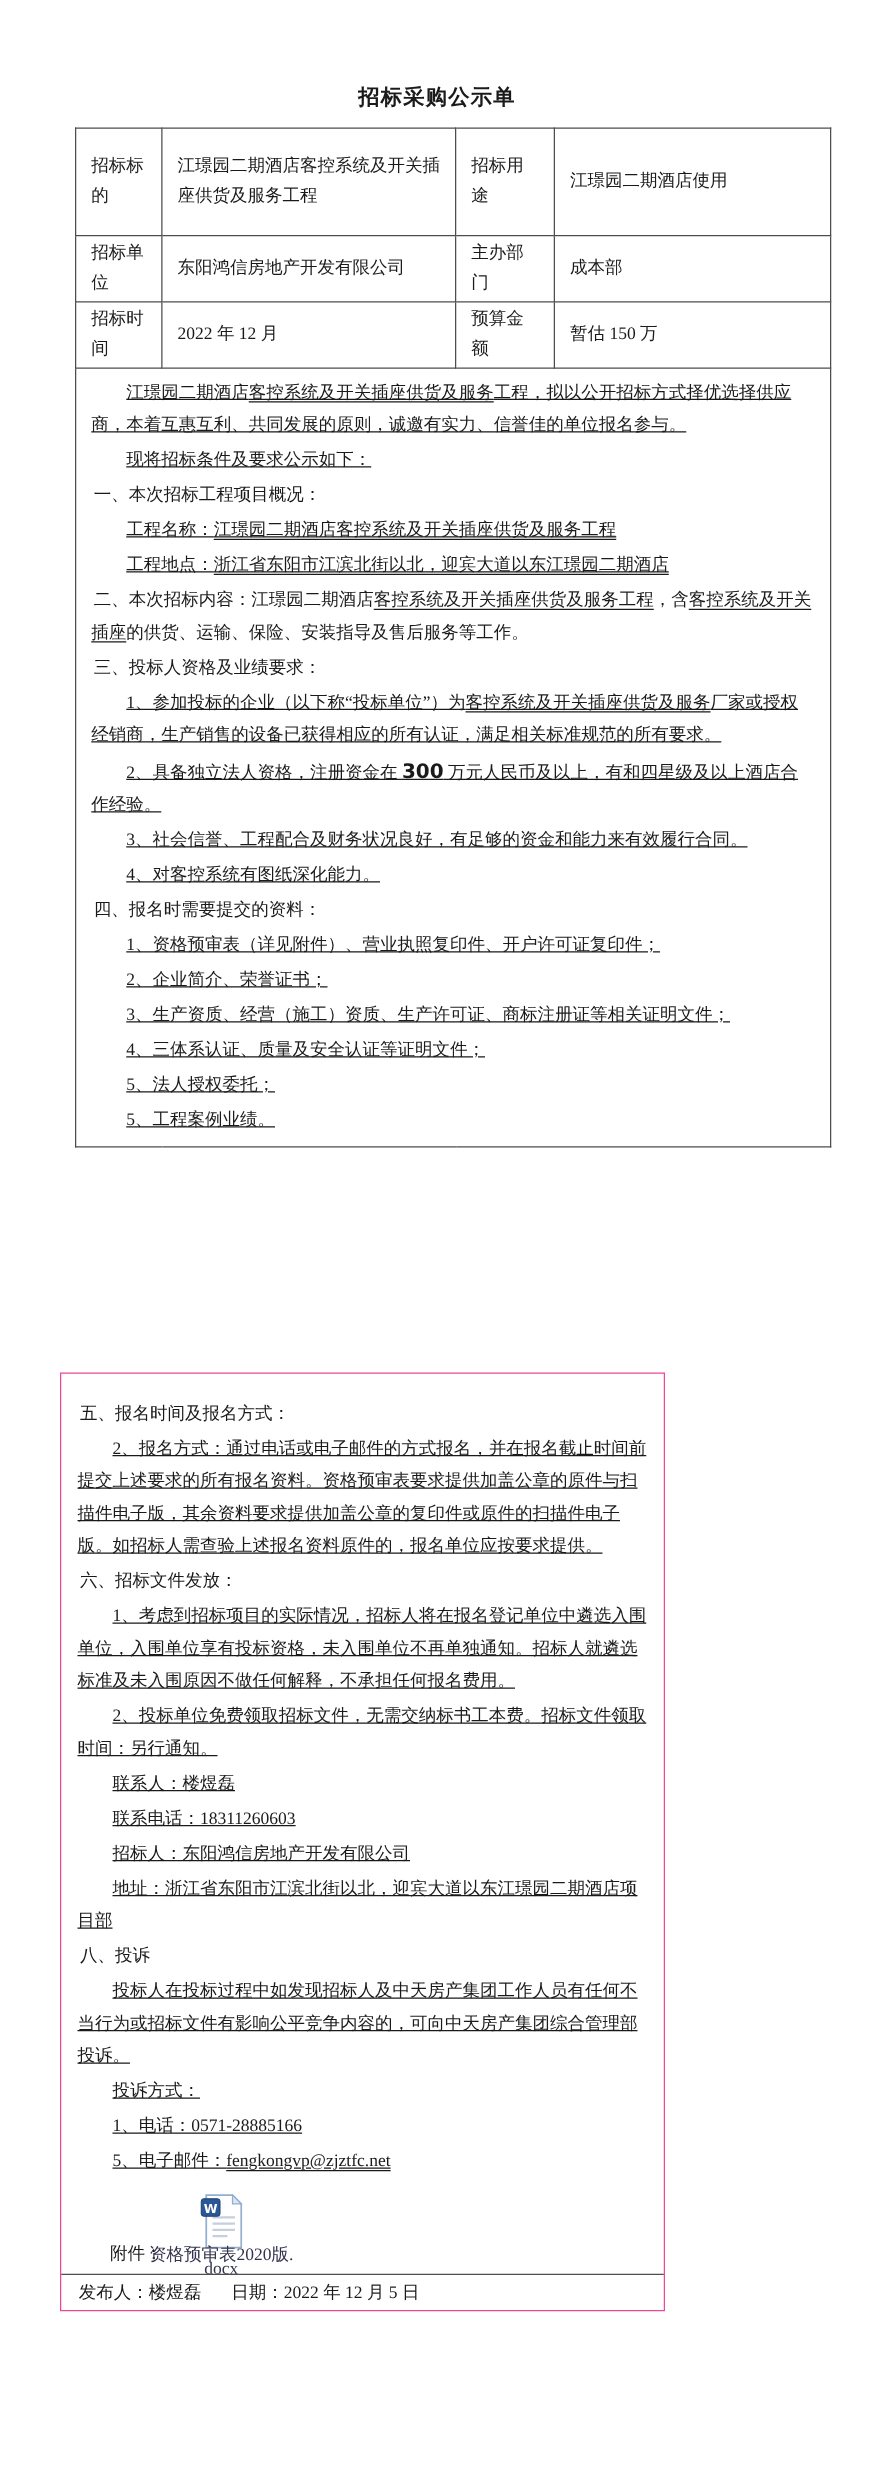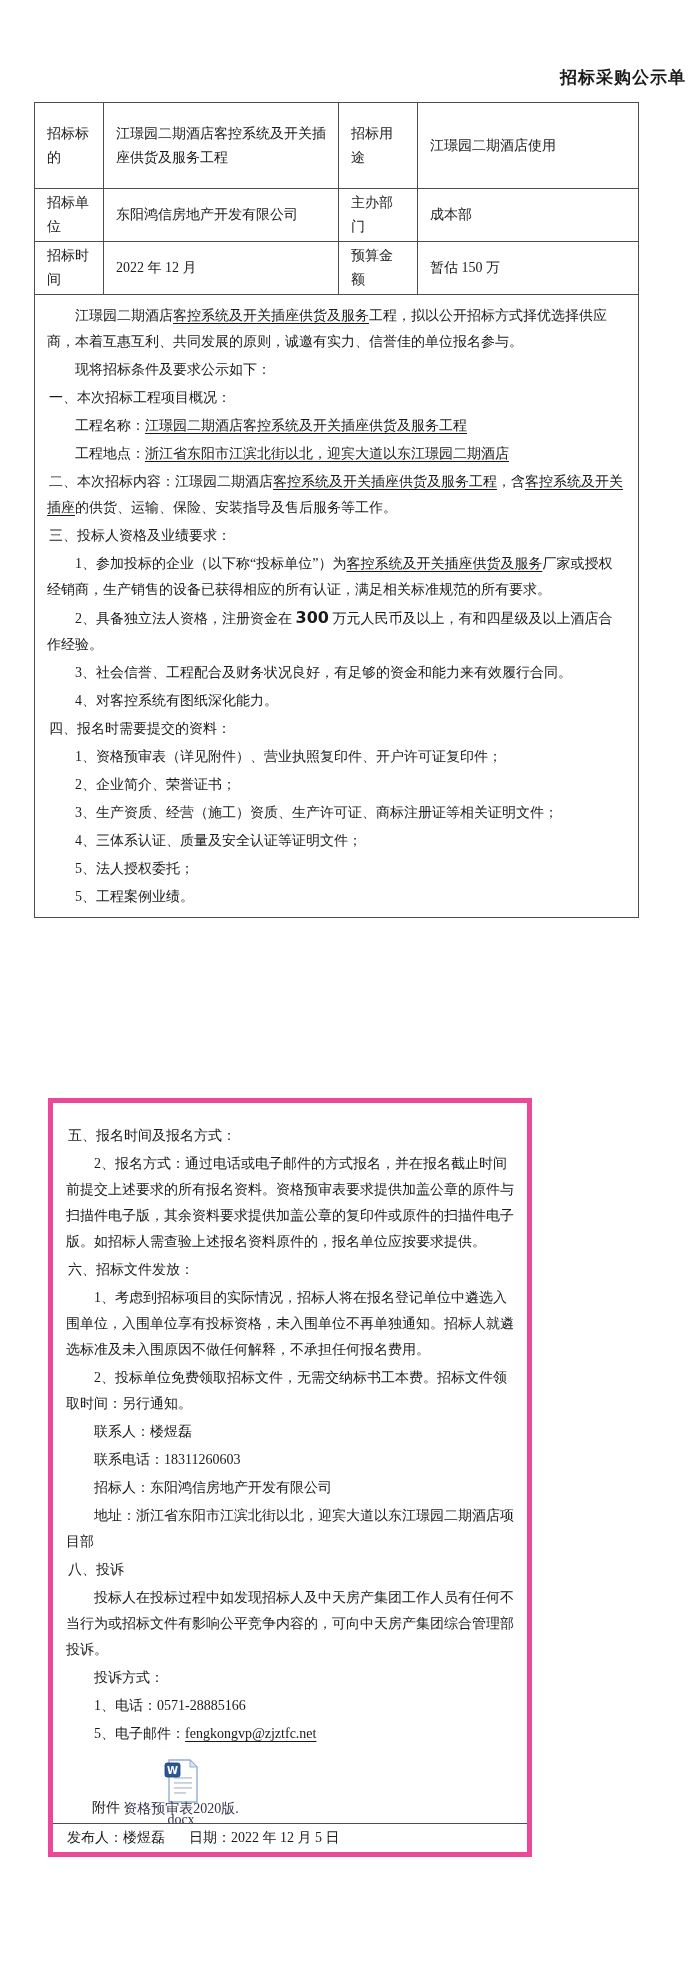--- a/index.html
+++ b/index.html
@@ -10,30 +10,30 @@
   .page {
     position: relative;
     width: 700px;
     height: 1979px;
     background: #ffffff;
     overflow: hidden;
     font-family: "Liberation Serif", "DejaVu Serif", serif;
     color: #1a1a1a;
   }
   .doc-title {
-    margin: 66px 14px 13px 0;
-    text-align: right;
+    margin: 66px 1px 13px 0;
+    text-align: center;
     font-size: 17px;
     font-weight: bold;
     letter-spacing: 1px;
   }
   table.info {
     border-collapse: collapse;
     table-layout: fixed;
-    margin-left: 34px;
+    margin-left: 60px;
     width: 604px;
     border-radius: 12px;
   }
   table.info td {
     border: 1px solid #4d4d4d;
     font-size: 14px;
     padding: 2px 12px;
     vertical-align: middle;
     line-height: 24px;
   }
@@ -41,35 +41,35 @@
     vertical-align: top;
     height: 618px;
     padding: 8px 13px 8px 13px;
   }
   .para {
     font-size: 14px;
     line-height: 26px;
     margin: 2px 0;
   }
   .style-h { text-indent: 2px; }
-  .style-p { text-indent: 2em; }
+  .style-p { text-indent: 2em; text-decoration: underline; }
   .seg-u {
     text-decoration: underline;
     text-underline-offset: 3px;
   }
   .seg-b {
     font-family: "DejaVu Sans", "Liberation Sans", sans-serif;
     font-weight: bold;
     font-size: 16px;
   }
   .seg-link { cursor: pointer; }
   .box2 {
     margin: 180px 0 16px 48px;
     width: 484px;
-    border: 5px solid #ec4899;
+    border: 1px solid #ec4899;
     box-sizing: border-box;
   }
   .box2-content {
     box-sizing: border-box;
     height: 720px;
     padding: 18px 13px 0 13px;
     overflow: hidden;
   }
   .attach-row {
     display: flex;

